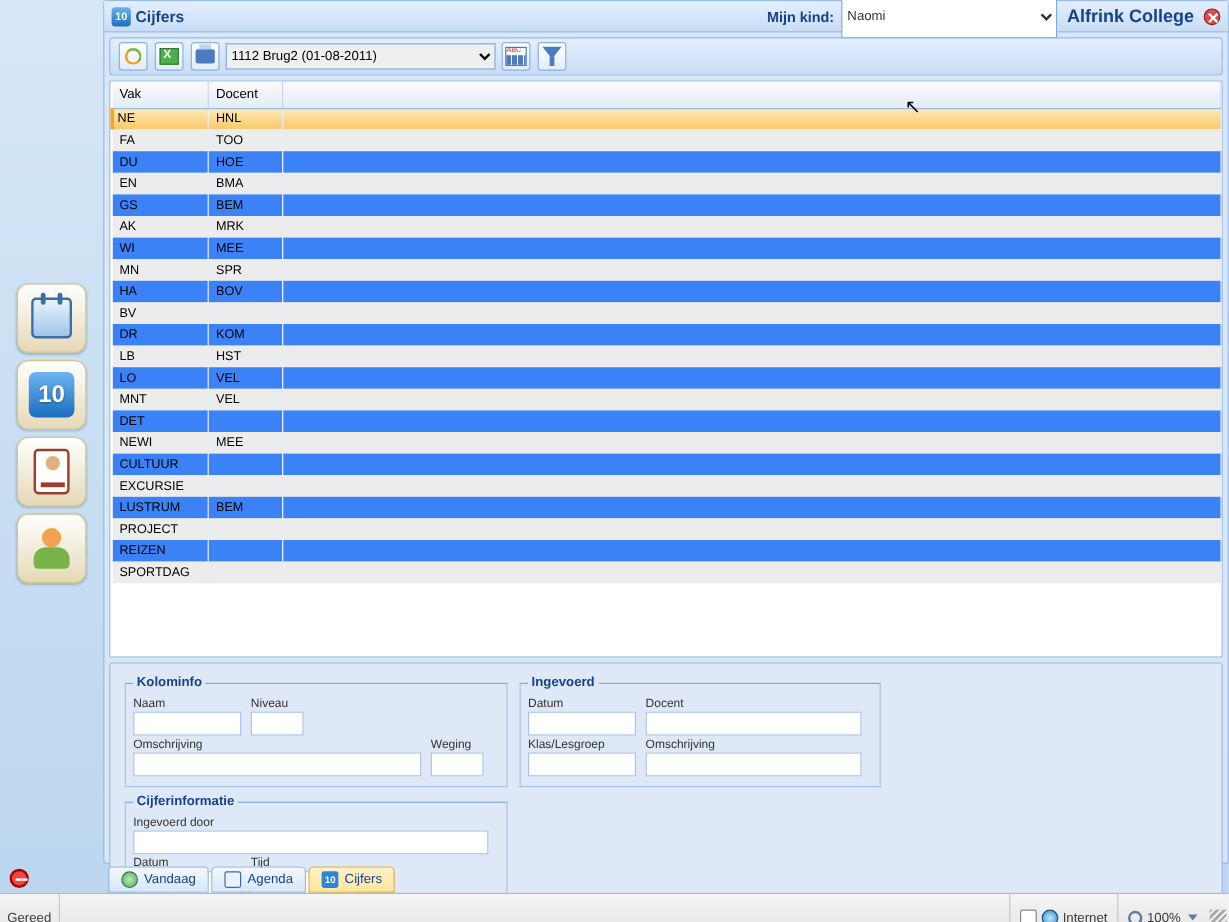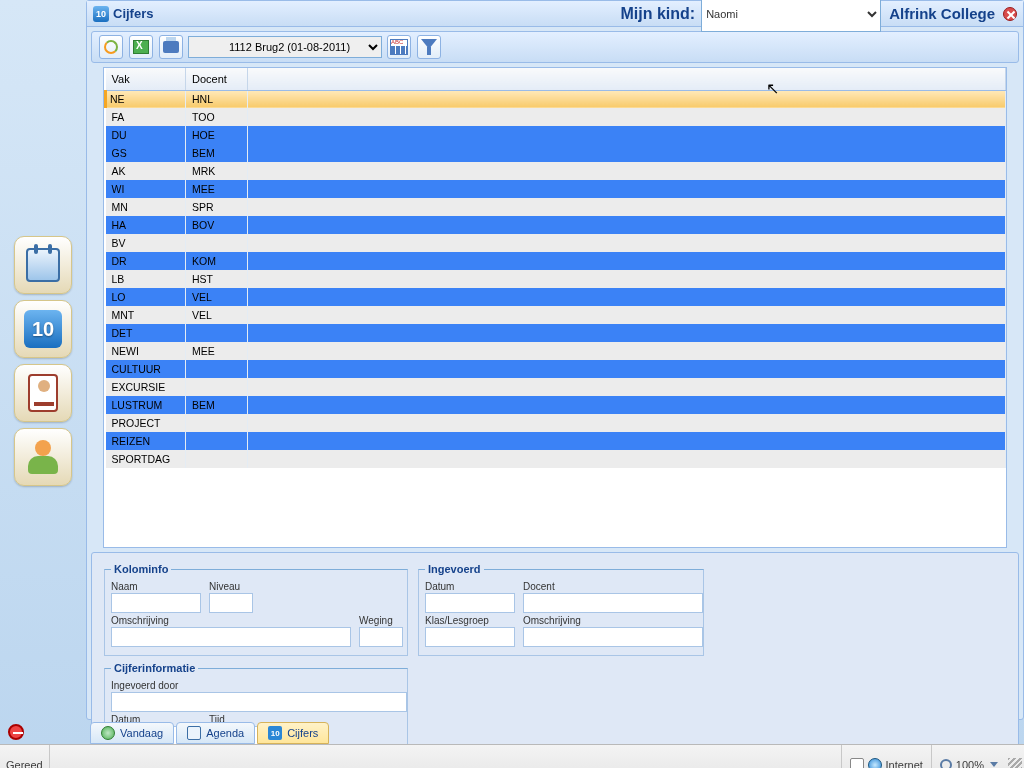--- a/index.html
+++ b/index.html
@@ -33,56 +33,56 @@
   .icon-person:before{content:"";position:absolute;top:0;left:9px;width:16px;height:16px;border-radius:50%;background:#f3a24d;}
   .icon-person:after{content:"";position:absolute;bottom:0;left:2px;width:30px;height:18px;border-radius:10px 10px 4px 4px;background:#79b44a;}
   .logout {position:absolute; left:8px; bottom:4px; width:16px;height:16px;border-radius:50%;background:#e44;border:2px solid #a00;cursor:pointer;}
   .logout:before{content:"";position:absolute;left:3px;top:6px;width:10px;height:2px;background:#fff;}
 
   
   #header { height:26px; background:linear-gradient(#e3efff,#c8ddf5); border-bottom:1px solid #99bbe8; display:flex; align-items:center; padding:0 6px; }
   .app-icon-small { width:16px;height:16px;border-radius:3px;background:linear-gradient(#6cb4f0,#1a6fc0);color:#fff;font-size:9px;font-weight:bold;display:flex;align-items:center;justify-content:center;margin-right:4px;}
   #header .title { color:#15428b; font-size:13px; font-weight:bold; flex:0 0 auto;}
   #header .spacer { flex:1 1 auto;}
-  #header label { color:#15428b; font-weight:bold; margin-right:6px; font-size:16px;}
+  #header label { color:#15428b; font-weight:bold; margin-right:6px; font-size:12px;}
   #header select { height:36px; width:180px; border:1px solid #7eadd9; background:#fff; color:#333; font-size:11px;}
   #header .school { color:#15428b; font-size:15px; font-weight:bold; margin:0 8px;}
   #header .close { width:14px;height:14px;border-radius:50%;background:#d94c4c;border:1px solid #9a1f1f;position:relative; cursor:pointer;}
   #header .close:before,#header .close:after{content:"";position:absolute;left:2px;top:6px;width:10px;height:2px;background:#fff;}
   #header .close:before{transform:rotate(45deg);} #header .close:after{transform:rotate(-45deg);}
 
   
   #toolbar { height:32px; background:linear-gradient(#e3efff,#c8ddf5); border:1px solid #99bbe8; border-radius:3px; margin:4px; display:flex; align-items:center; padding:0 4px;}
   #toolbar .tbtn { width:24px; height:24px; margin:0 3px; border:1px solid #8db2e3; border-radius:3px; background:linear-gradient(#fff,#e1edf9); display:flex;align-items:center;justify-content:center; cursor:pointer;}
   .ic-refresh {width:14px;height:14px;border:2px solid #f79b1e;border-radius:50%;border-top-color:#7cb342;border-right-color:#7cb342;}
   .ic-excel {width:16px;height:14px;border:1px solid #2e7d32;background:#4caf50;position:relative;} .ic-excel:after{content:"X";position:absolute;left:2px;top:-1px;color:#fff;font-weight:bold;font-size:10px;}
   .ic-print {width:16px;height:12px;background:#4d7bbf;border-radius:2px;position:relative;} .ic-print:before{content:"";position:absolute;top:-4px;left:3px;width:10px;height:4px;background:#bcd6ef;}
   .ic-calc {width:18px;height:16px;position:relative;background:#fff;border:1px solid #4d7bbf;} .ic-calc:before{content:"ABC";position:absolute;top:-1px;left:0;font-size:6px;color:#c33;letter-spacing:0;} .ic-calc:after{content:"";position:absolute;bottom:0;left:0;width:100%;height:8px;background:repeating-linear-gradient(90deg,#4d7bbf 0 4px,#fff 4px 5px);}
   .ic-filter {width:16px;height:16px;position:relative;} .ic-filter:before{content:"";position:absolute;top:0;left:0;width:0;height:0;border-left:8px solid transparent;border-right:8px solid transparent;border-top:10px solid #4d7bbf;} .ic-filter:after{content:"";position:absolute;left:6px;top:8px;width:4px;height:8px;background:#4d7bbf;}
-  #toolbar select { height:22px; width:194px; border:1px solid #7eadd9; margin:0 2px;padding-left:36px; }
-
-  
-  #grid { position:relative; margin:0 16px; background:#fff; border:1px solid #99bbe8; height:481px; }
+  #toolbar select { height:22px; width:225px; border:1px solid #7eadd9; margin:0 2px; }
+
+  
+  #grid { position:relative; margin:0 4px; background:#fff; border:1px solid #99bbe8; height:481px; }
   #grid table { border-collapse:collapse; width:100%; table-layout:fixed;}
   #grid th { text-align:left; background:linear-gradient(#f9fafb,#e4ecf7); border-right:1px solid #c5d6ea; border-bottom:1px solid #99bbe8; height:22px; padding:0 6px; color:#000; font-weight:normal;}
   #grid td { height:18px; padding:0 6px; border-right:1px solid #e4ecf4; color:#000; font-size:10.5px; white-space:nowrap;}
   #grid tr.odd td { background:#3b82f6;}
   #grid tr.even td { background:#ececec;}
   #grid tr.sel td { background:linear-gradient(#ffe9b9,#f8ca6a);}  
   #grid tr.sel td:first-child{border-left:3px solid #f5a623;padding-left:3px;}
   .col-vak { width:78px; background:#f6f7f8;}
   .col-doc { width:62px; background:#f1f3f5;}
 
   #cursor { position:absolute; pointer-events:none; font-size:16px; color:#000;}
 
   
   #form { margin:4px; background:#dfe8f6; border:1px solid #99bbe8; border-radius:3px; height:198px; padding:10px 12px; }
   .cols { display:flex; gap:10px;}
   .col  {  }
-  fieldset { border:1px solid #a9c5e6; border-top:1px solid #7eadd9; background:transparent; padding:4px 0 8px 6px; margin:0 0 6px 0;}
+  fieldset { border:1px solid #a9c5e6; border-top:1px solid #7eadd9; background:transparent; padding:4px 15px 8px 6px; margin:0 0 6px 0;}
   legend { color:#15428b; font-weight:bold; font-size:11px; padding:0 3px;}
   .row { display:flex; gap:8px; margin-top:2px;}
   .field { display:flex; flex-direction:column;}
   .field label { color:#333; font-size:10px; margin-bottom:1px;}
   .field input { border:1px solid #a9c5e6; height:20px; background:#fff; padding:0 2px;} .w-md{width:140px;} .w-sm{width:90px;} .w-xs{width:44px;}
 
   
   #tabs { display:flex; align-items:flex-end; padding-left:4px;}
   .tab { height:22px; background:linear-gradient(#f4f8fc,#d6e7f7); border:1px solid #99bbe8; border-bottom:1px solid #99bbe8; border-radius:4px 4px 0 0; padding:0 10px; margin-right:2px; display:flex;align-items:center; gap:5px; cursor:pointer; color:#15428b;}
   .tab.active { background:linear-gradient(#fff2c8,#ffe69b); border-color:#d6b35a;}
@@ -179,20 +179,25 @@
             <tr class="even">
               <td class="col-vak">FA</td>
               <td class="col-doc">TOO</td>
               <td></td>
             </tr>
             <tr class="odd">
               <td class="col-vak">DU</td>
               <td class="col-doc">HOE</td>
               <td></td>
             </tr>
+            <tr class="even">
+              <td class="col-vak">EN</td>
+              <td class="col-doc">BMA</td>
+              <td></td>
+            </tr>
             <tr class="odd">
               <td class="col-vak">GS</td>
               <td class="col-doc">BEM</td>
               <td></td>
             </tr>
             <tr class="even">
               <td class="col-vak">AK</td>
               <td class="col-doc">MRK</td>
               <td></td>
             </tr>

